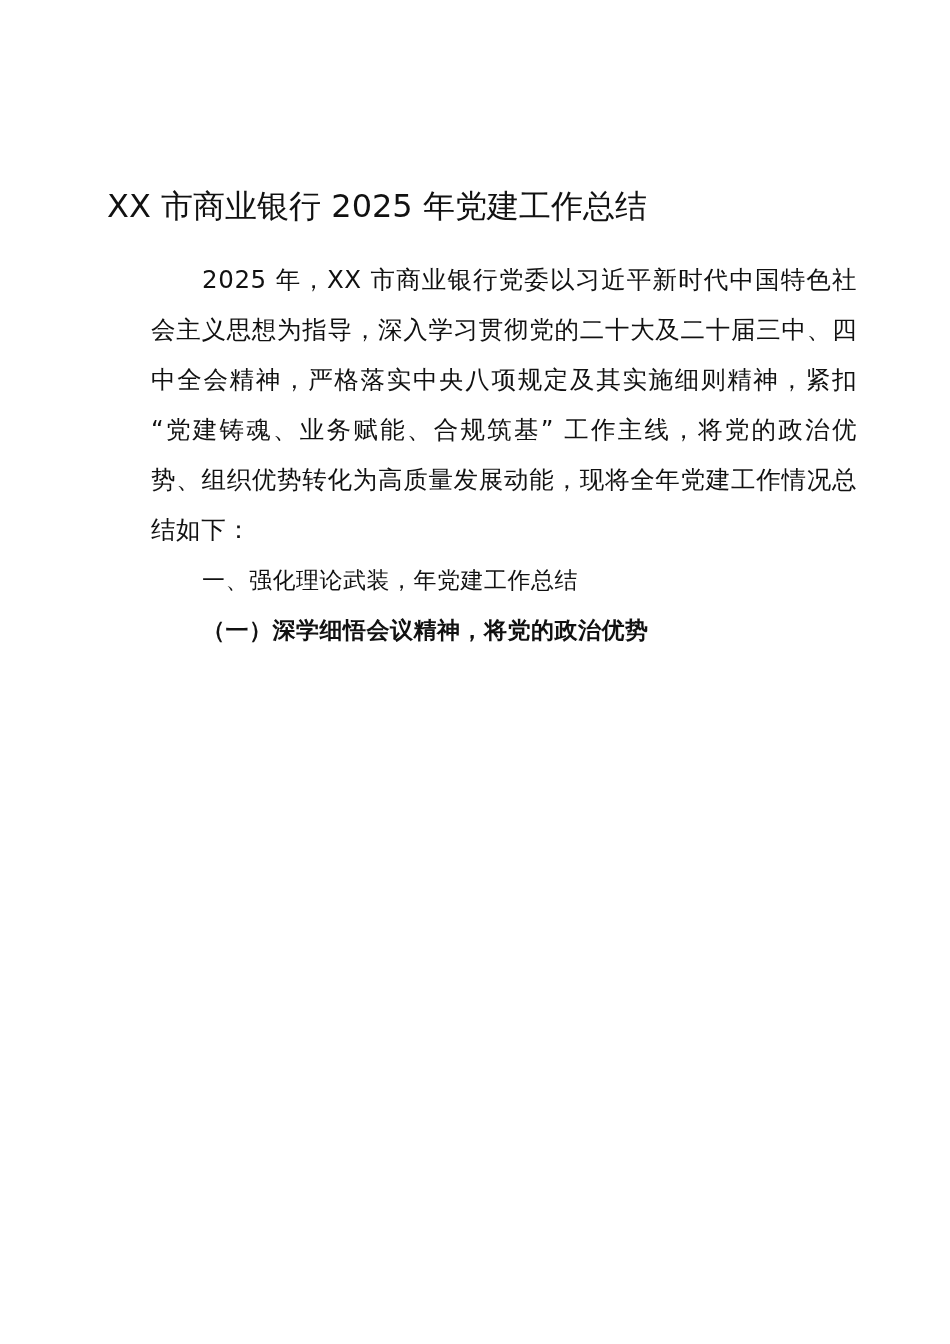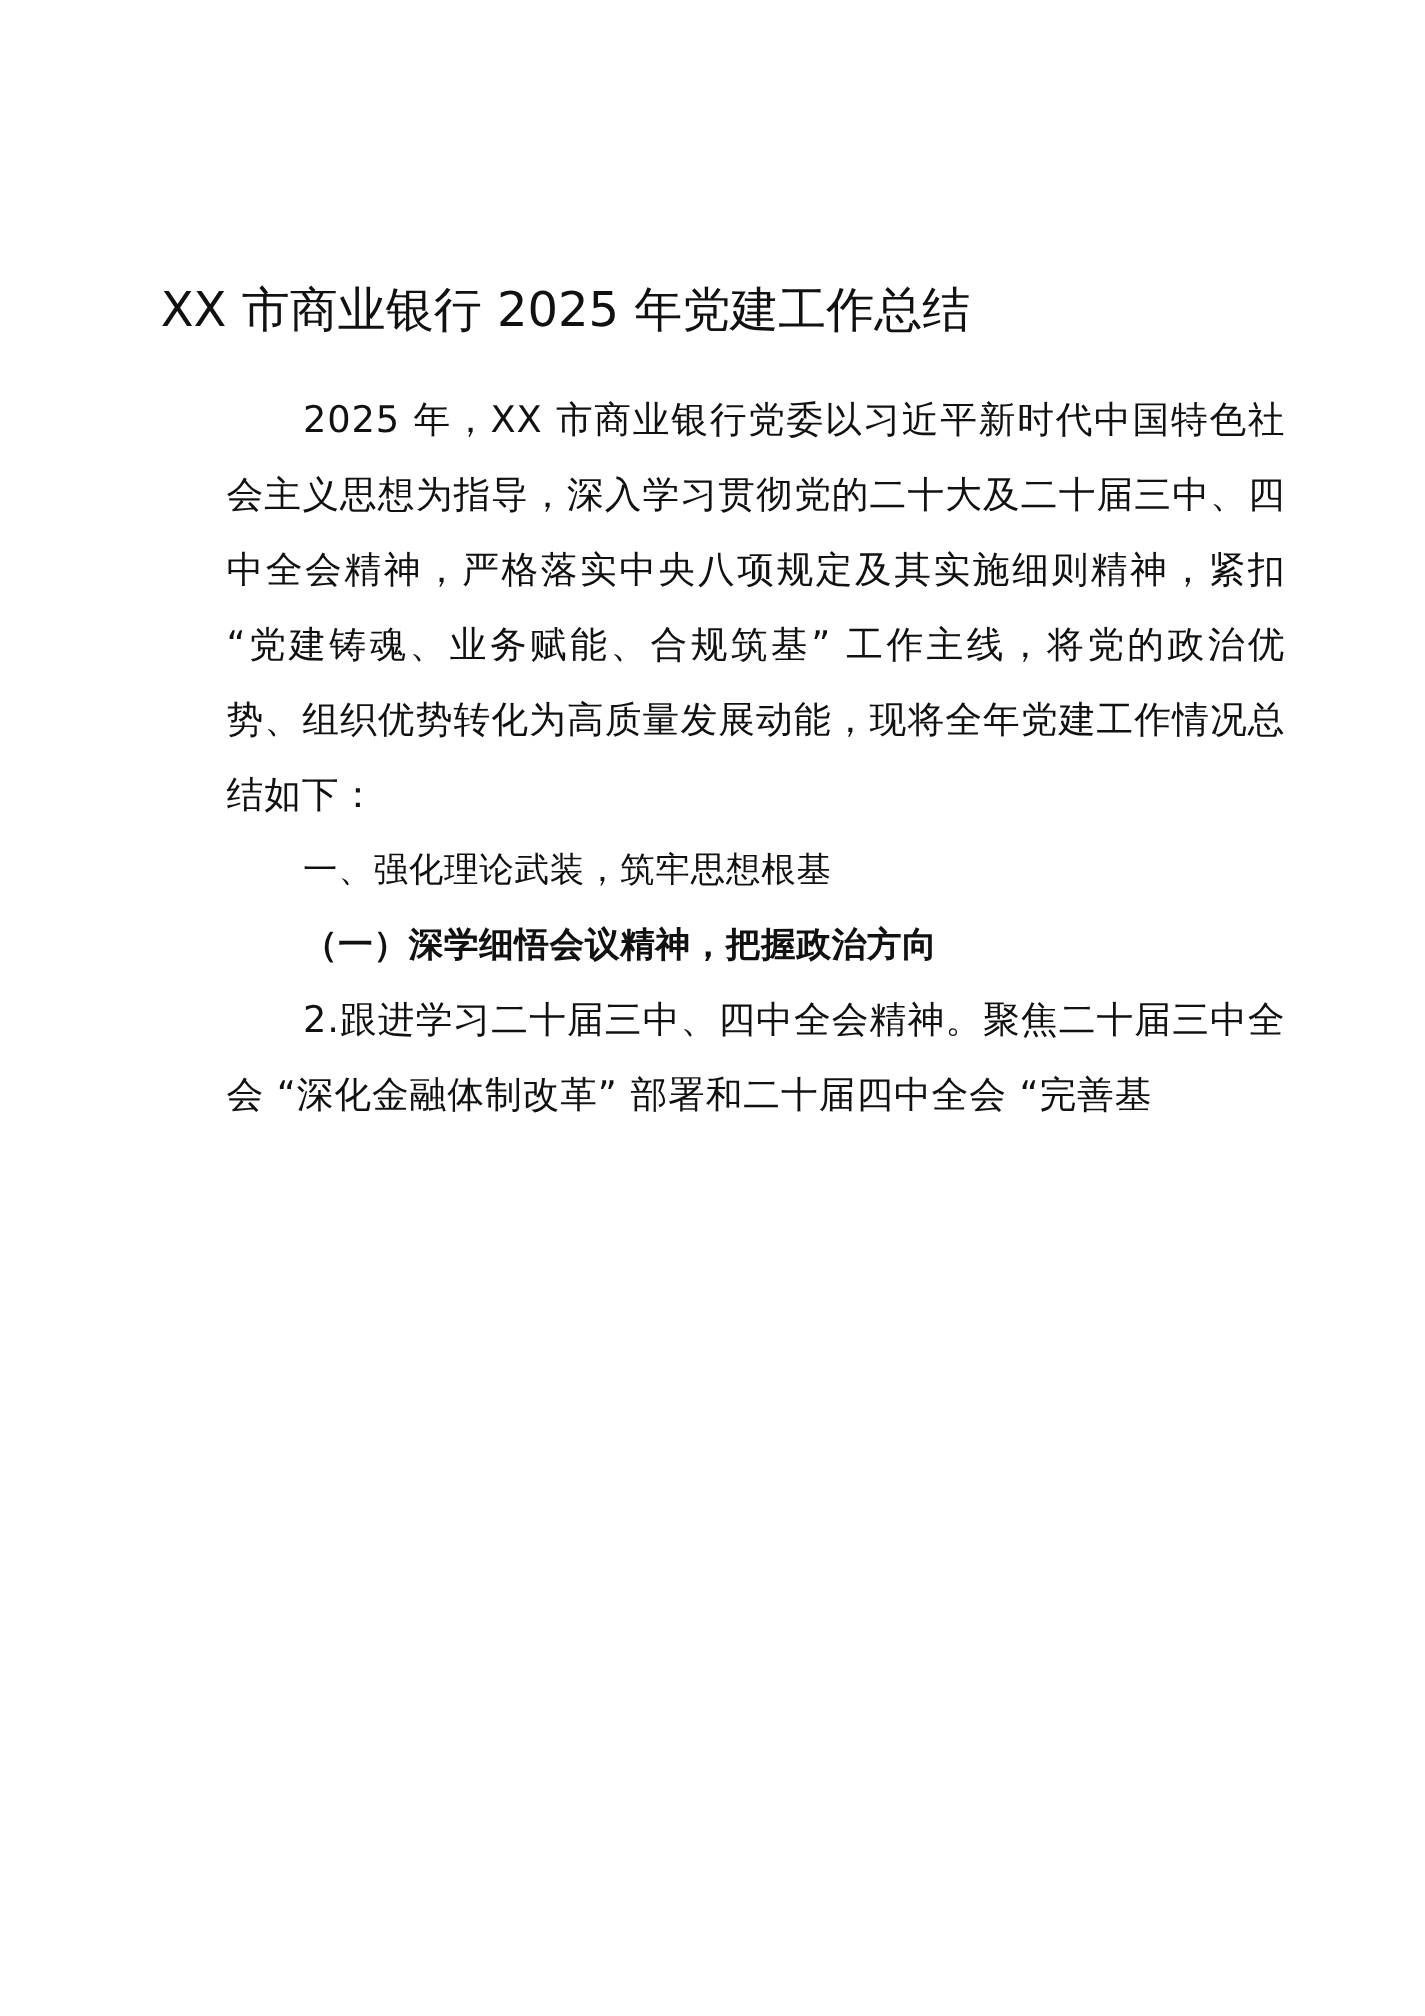--- a/index.html
+++ b/index.html
@@ -71,21 +71,20 @@
 </head>
 <body>
 
 <div class="page">
   <h1 class="doc-title">XX 市商业银行 2025 年党建工作总结</h1>
 
   <div class="body-block">
     <p class="para">2025 年，XX 市商业银行党委以习近平新时代中国特色社会主义思想为指导，深入学习贯彻党的二十大及二十届三中、四中全会精神，严格落实中央八项规定及其实施细则精神，紧扣 “党建铸魂、业务赋能、合规筑基” 工作主线，将党的政治优势、组织优势转化为高质量发展动能，现将全年党建工作情况总结如下：</p>
 
     <div>
-      <p class="heading-1">一、强化理论武装，筑牢思想根基</p>
+      <p class="heading-1">一、强化理论武装，年党建工作总结</p>
 
       <div>
-        <p class="heading-2">（一）深学细悟会议精神，把握政治方向</p>
-        <p class="para tight-last">2.跟进学习二十届三中、四中全会精神。聚焦二十届三中全会 “深化金融体制改革” 部署和二十届四中全会 “完善基</p>
+        <p class="heading-2">（一）深学细悟会议精神，将党的政治优势</p>
       </div>
     </div>
   </div>
 </div>
 
 </body></html>

